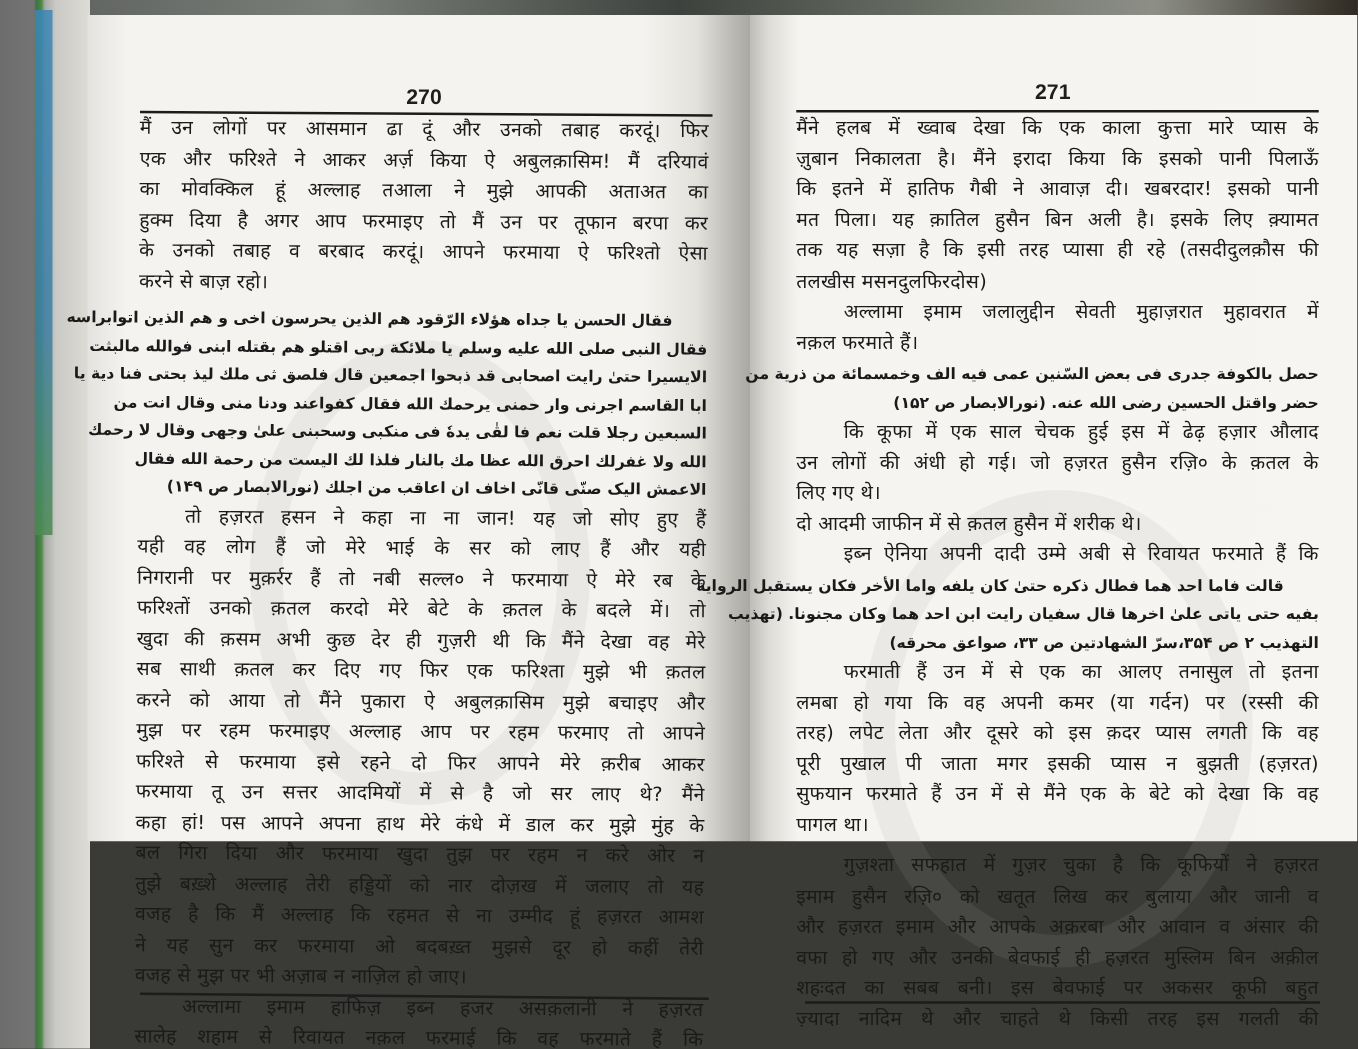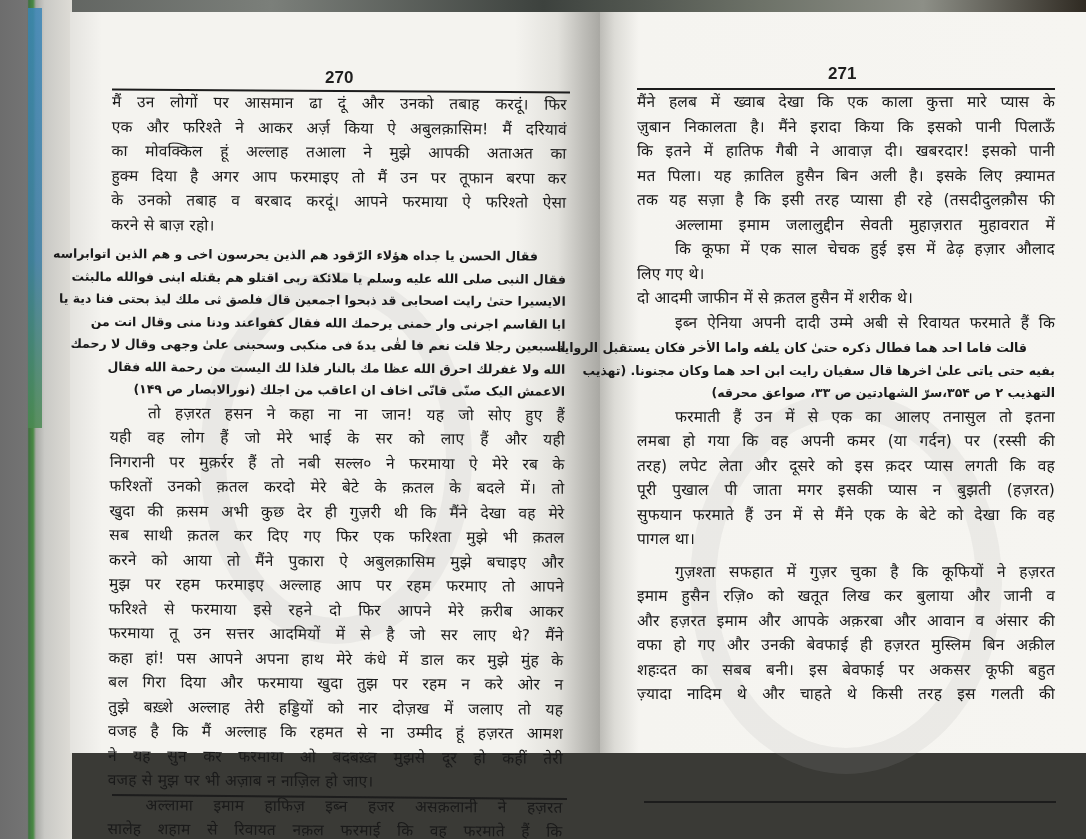--- a/index.html
+++ b/index.html
@@ -7,21 +7,21 @@
       width:1086px; height:839px; overflow:hidden; position:relative;
       background:#3a3a36;
       font-family:"DejaVu Sans", sans-serif;
     }
     .topstrip { position:absolute; left:0; top:0; width:1086px; height:14px;
       background:linear-gradient(90deg,#5a5d5a 0%,#7b7f7a 25%,#3d423e 50%,#6d7268 70%,#8d8f87 85%,#2f2a22 100%); }
     .leftedge { position:absolute; left:0; top:0; width:72px; height:839px;
       background:linear-gradient(90deg,#6d6d6d 0%,#747474 38%,#3f7340 40%,#4a8a45 46%,#a9aaa6 50%,#c9c9c5 62%,#dedcd6 100%); }
     .leftedge .blue { position:absolute; left:28px; top:8px; width:14px; height:420px;
       background:linear-gradient(180deg,#3b86b8,#3e7fa6 60%,#4b8a52); opacity:0.85; }
-    .page { position:absolute; top:12px; height:741px; background:#f3f2ee; }
+    .page { position:absolute; top:12px; height:661px; background:#f3f2ee; }
     .page.left { left:70px; width:530px;
       background:linear-gradient(90deg,#e4e3df 0%,#f4f3ef 6%,#f4f3ef 84%,#e2e1dc 92%,#bdbcb7 97%,#a9a8a3 100%); }
     .page.right { left:600px; width:486px;
       background:linear-gradient(90deg,#bdbcb7 0%,#dcdbd6 3%,#f5f4f0 8%,#f6f5f1 100%); }
     .pagenum { position:absolute; font-family:"Liberation Sans", sans-serif; font-weight:bold;
       font-size:17px; color:#1e1e1e; }
     .rule { position:absolute; height:2px; background:#1c1c1c; }
     .text { position:absolute; color:#1a1a1a; }
     .hline { font-family:"DejaVu Sans", sans-serif; font-size:15.5px; line-height:24.5px;
       text-align:justify; text-align-last:justify; white-space:nowrap; letter-spacing:0.2px; }
@@ -95,26 +95,33 @@
   <div class="pagenum" style="left:228px;top:52px;">271</div>
   <div class="rule" style="left:37px;top:76px;width:418px;"></div>
 
   <div class="text" style="left:37px;top:78px;width:418px;">
     <div>
       <div class="hline">मैंने हलब में ख्वाब देखा कि एक काला कुत्ता मारे प्यास के</div>
       <div class="hline">ज़ुबान निकालता है। मैंने इरादा किया कि इसको पानी पिलाऊँ</div>
       <div class="hline">कि इतने में हातिफ गैबी ने आवाज़ दी। खबरदार! इसको पानी</div>
       <div class="hline">मत पिला। यह क़ातिल हुसैन बिन अली है। इसके लिए क़्यामत</div>
       <div class="hline">तक यह सज़ा है कि इसी तरह प्यासा ही रहे (तसदीदुलक़ौस फी</div>
+      <div class="hline last">तलखीस मसनदुलफिरदोस)</div>
     </div>
     <div>
       <div class="hline indent">अल्लामा इमाम जलालुद्दीन सेवती मुहाज़रात मुहावरात में</div>
+      <div class="hline last">नक़ल फरमाते हैं।</div>
+    </div>
+    <div style="margin-top:2px;">
+      <div class="ar">حصل بالكوفة جدرى فى بعض السّنين عمى فيه الف وخمسمائة من ذرية من</div>
+      <div class="ar last">حضر واقتل الحسين رضى الله عنه. (نورالابصار ص ۱۵۲)</div>
     </div>
     <div>
       <div class="hline indent">कि कूफा में एक साल चेचक हुई इस में ढेढ़ हज़ार औलाद</div>
+      <div class="hline">उन लोगों की अंधी हो गई। जो हज़रत हुसैन रज़ि० के क़तल के</div>
       <div class="hline last">लिए गए थे।</div>
     </div>
     <div>
       <div class="hline last">दो आदमी जाफीन में से क़तल हुसैन में शरीक थे।</div>
       <div class="hline indent">इब्न ऐनिया अपनी दादी उम्मे अबी से रिवायत फरमाते हैं कि</div>
     </div>
     <div style="margin-top:2px;">
       <div class="ar indent">قالت فاما احد هما فطال ذكره حتىٰ كان يلفه واما الأخر فكان يستقبل الرواية</div>
       <div class="ar">بفيه حتى ياتى علىٰ اخرها قال سفيان رايت ابن احد هما وكان مجنونا. (تهذيب</div>
       <div class="ar last">التهذيب ۲ ص ۳۵۴،سرّ الشهادتين ص ۳۳، صواعق محرقه)</div>

